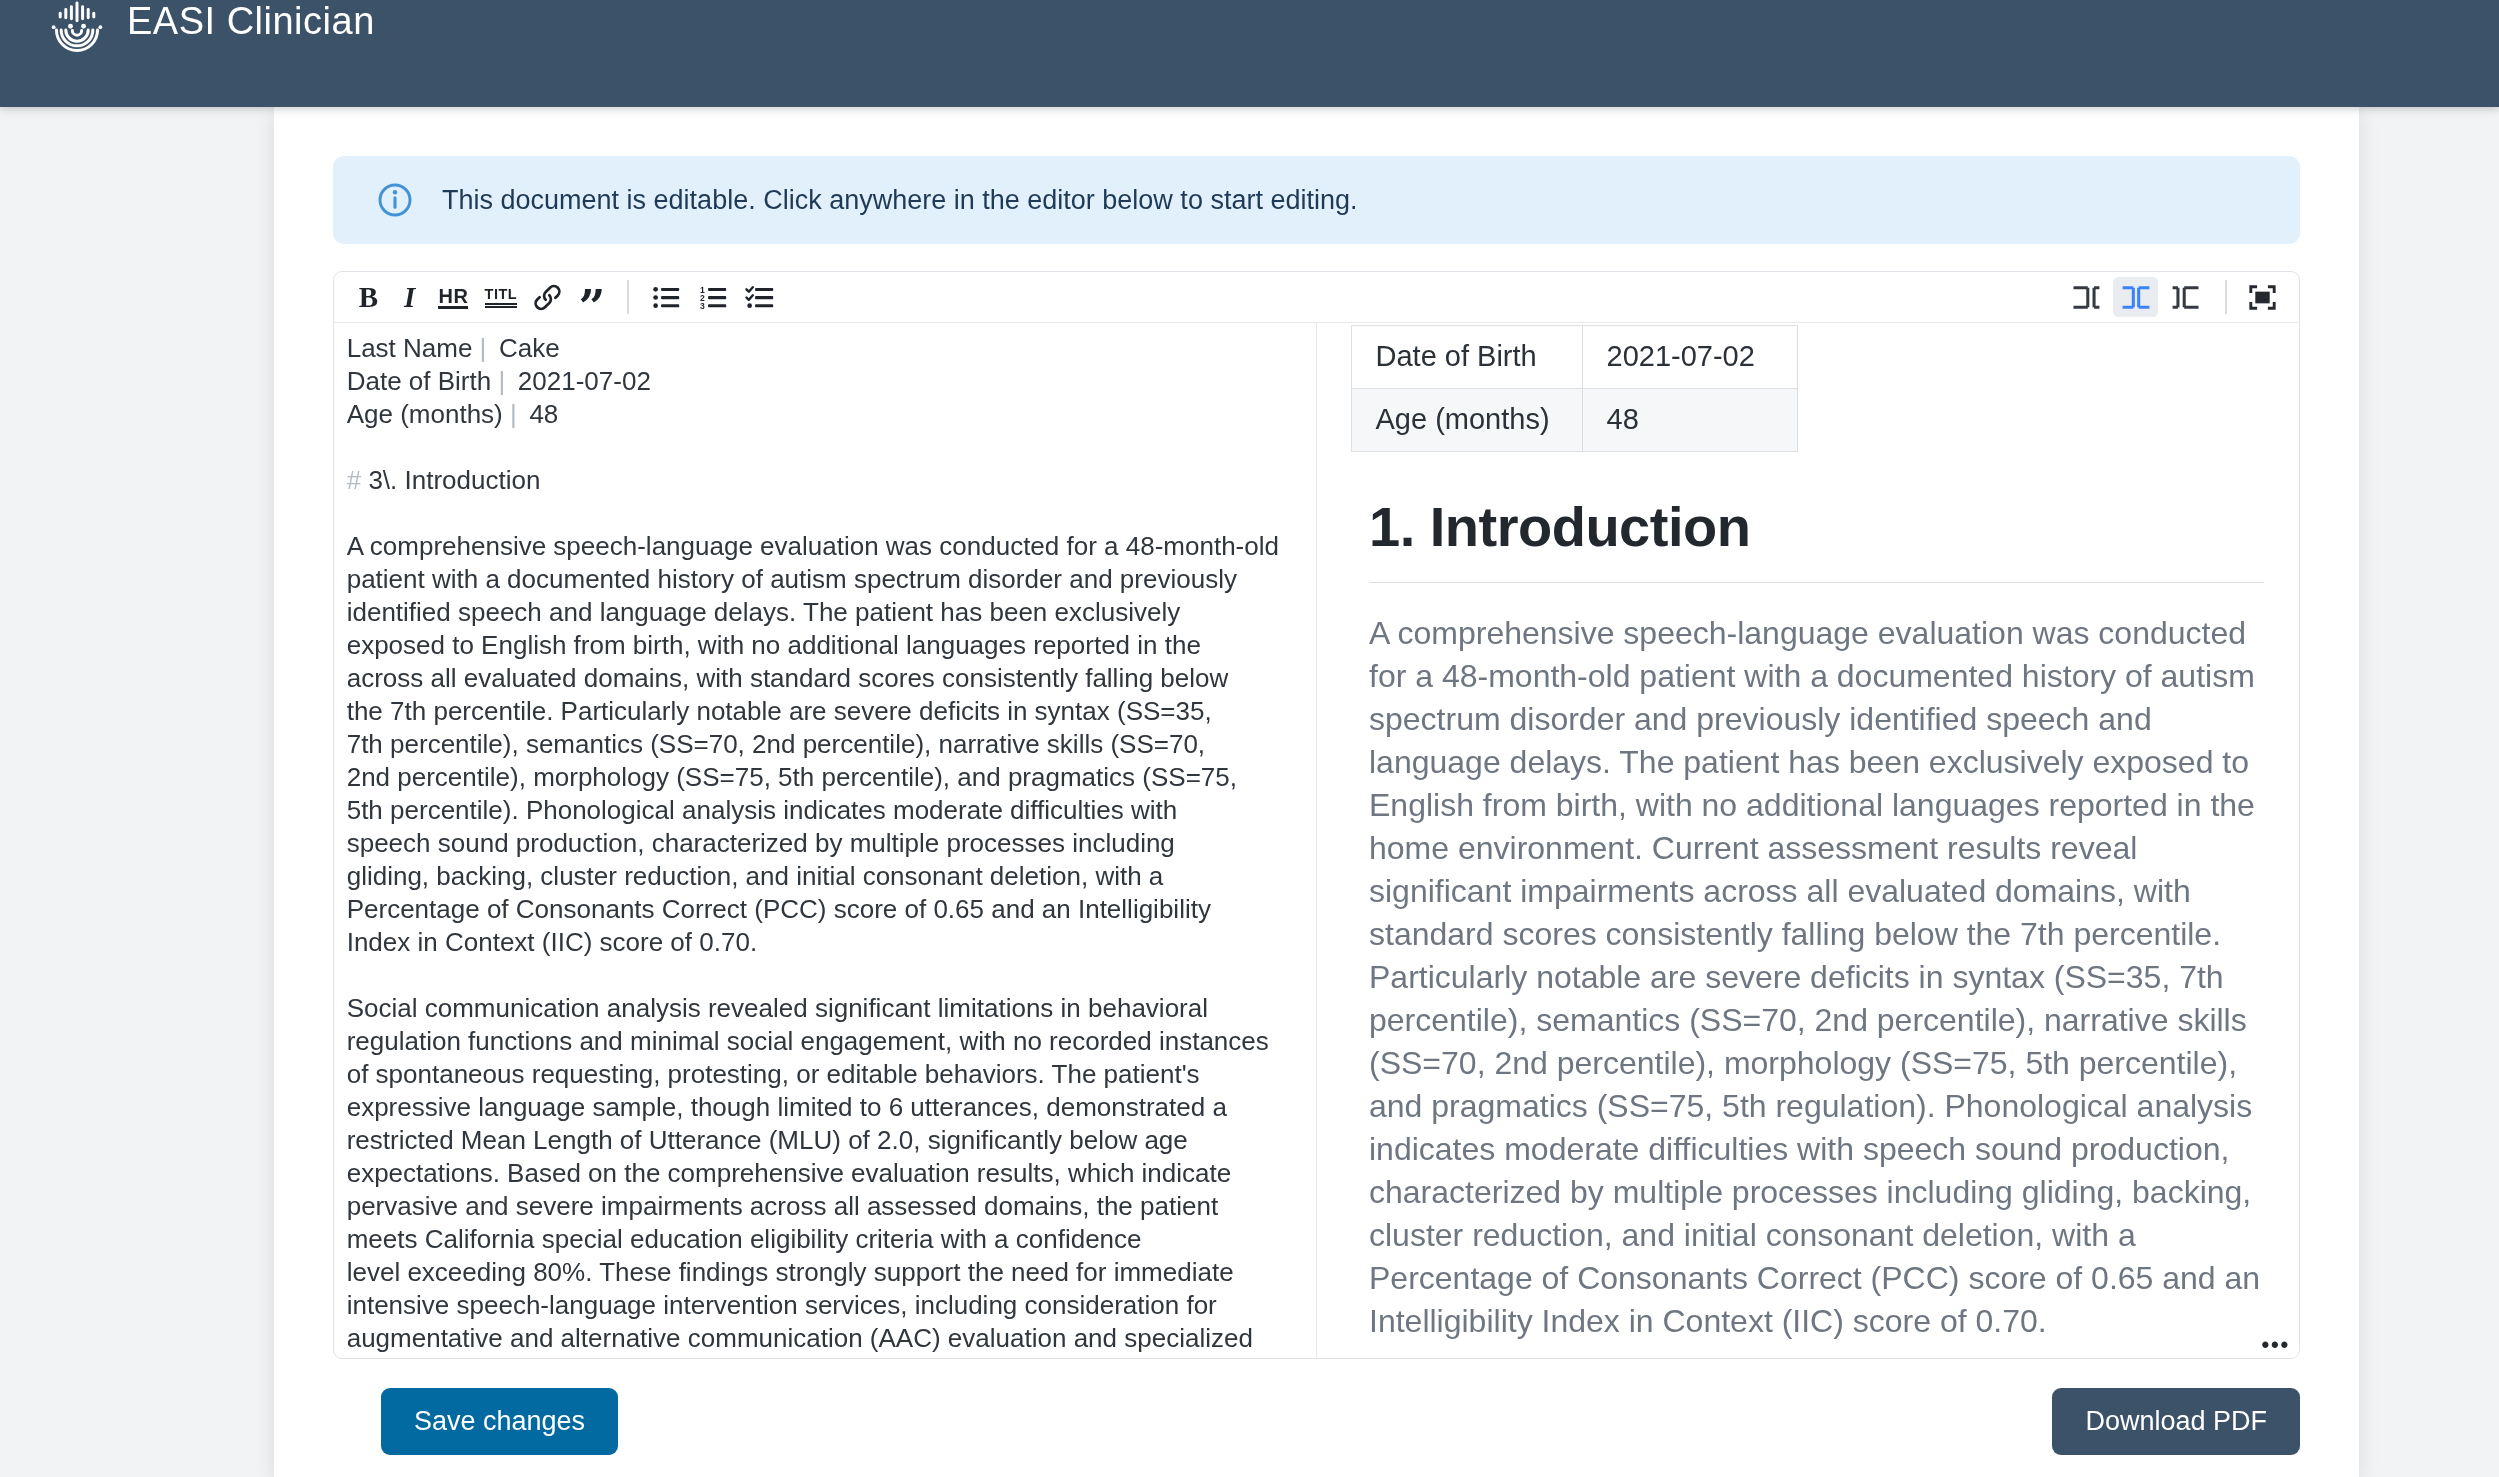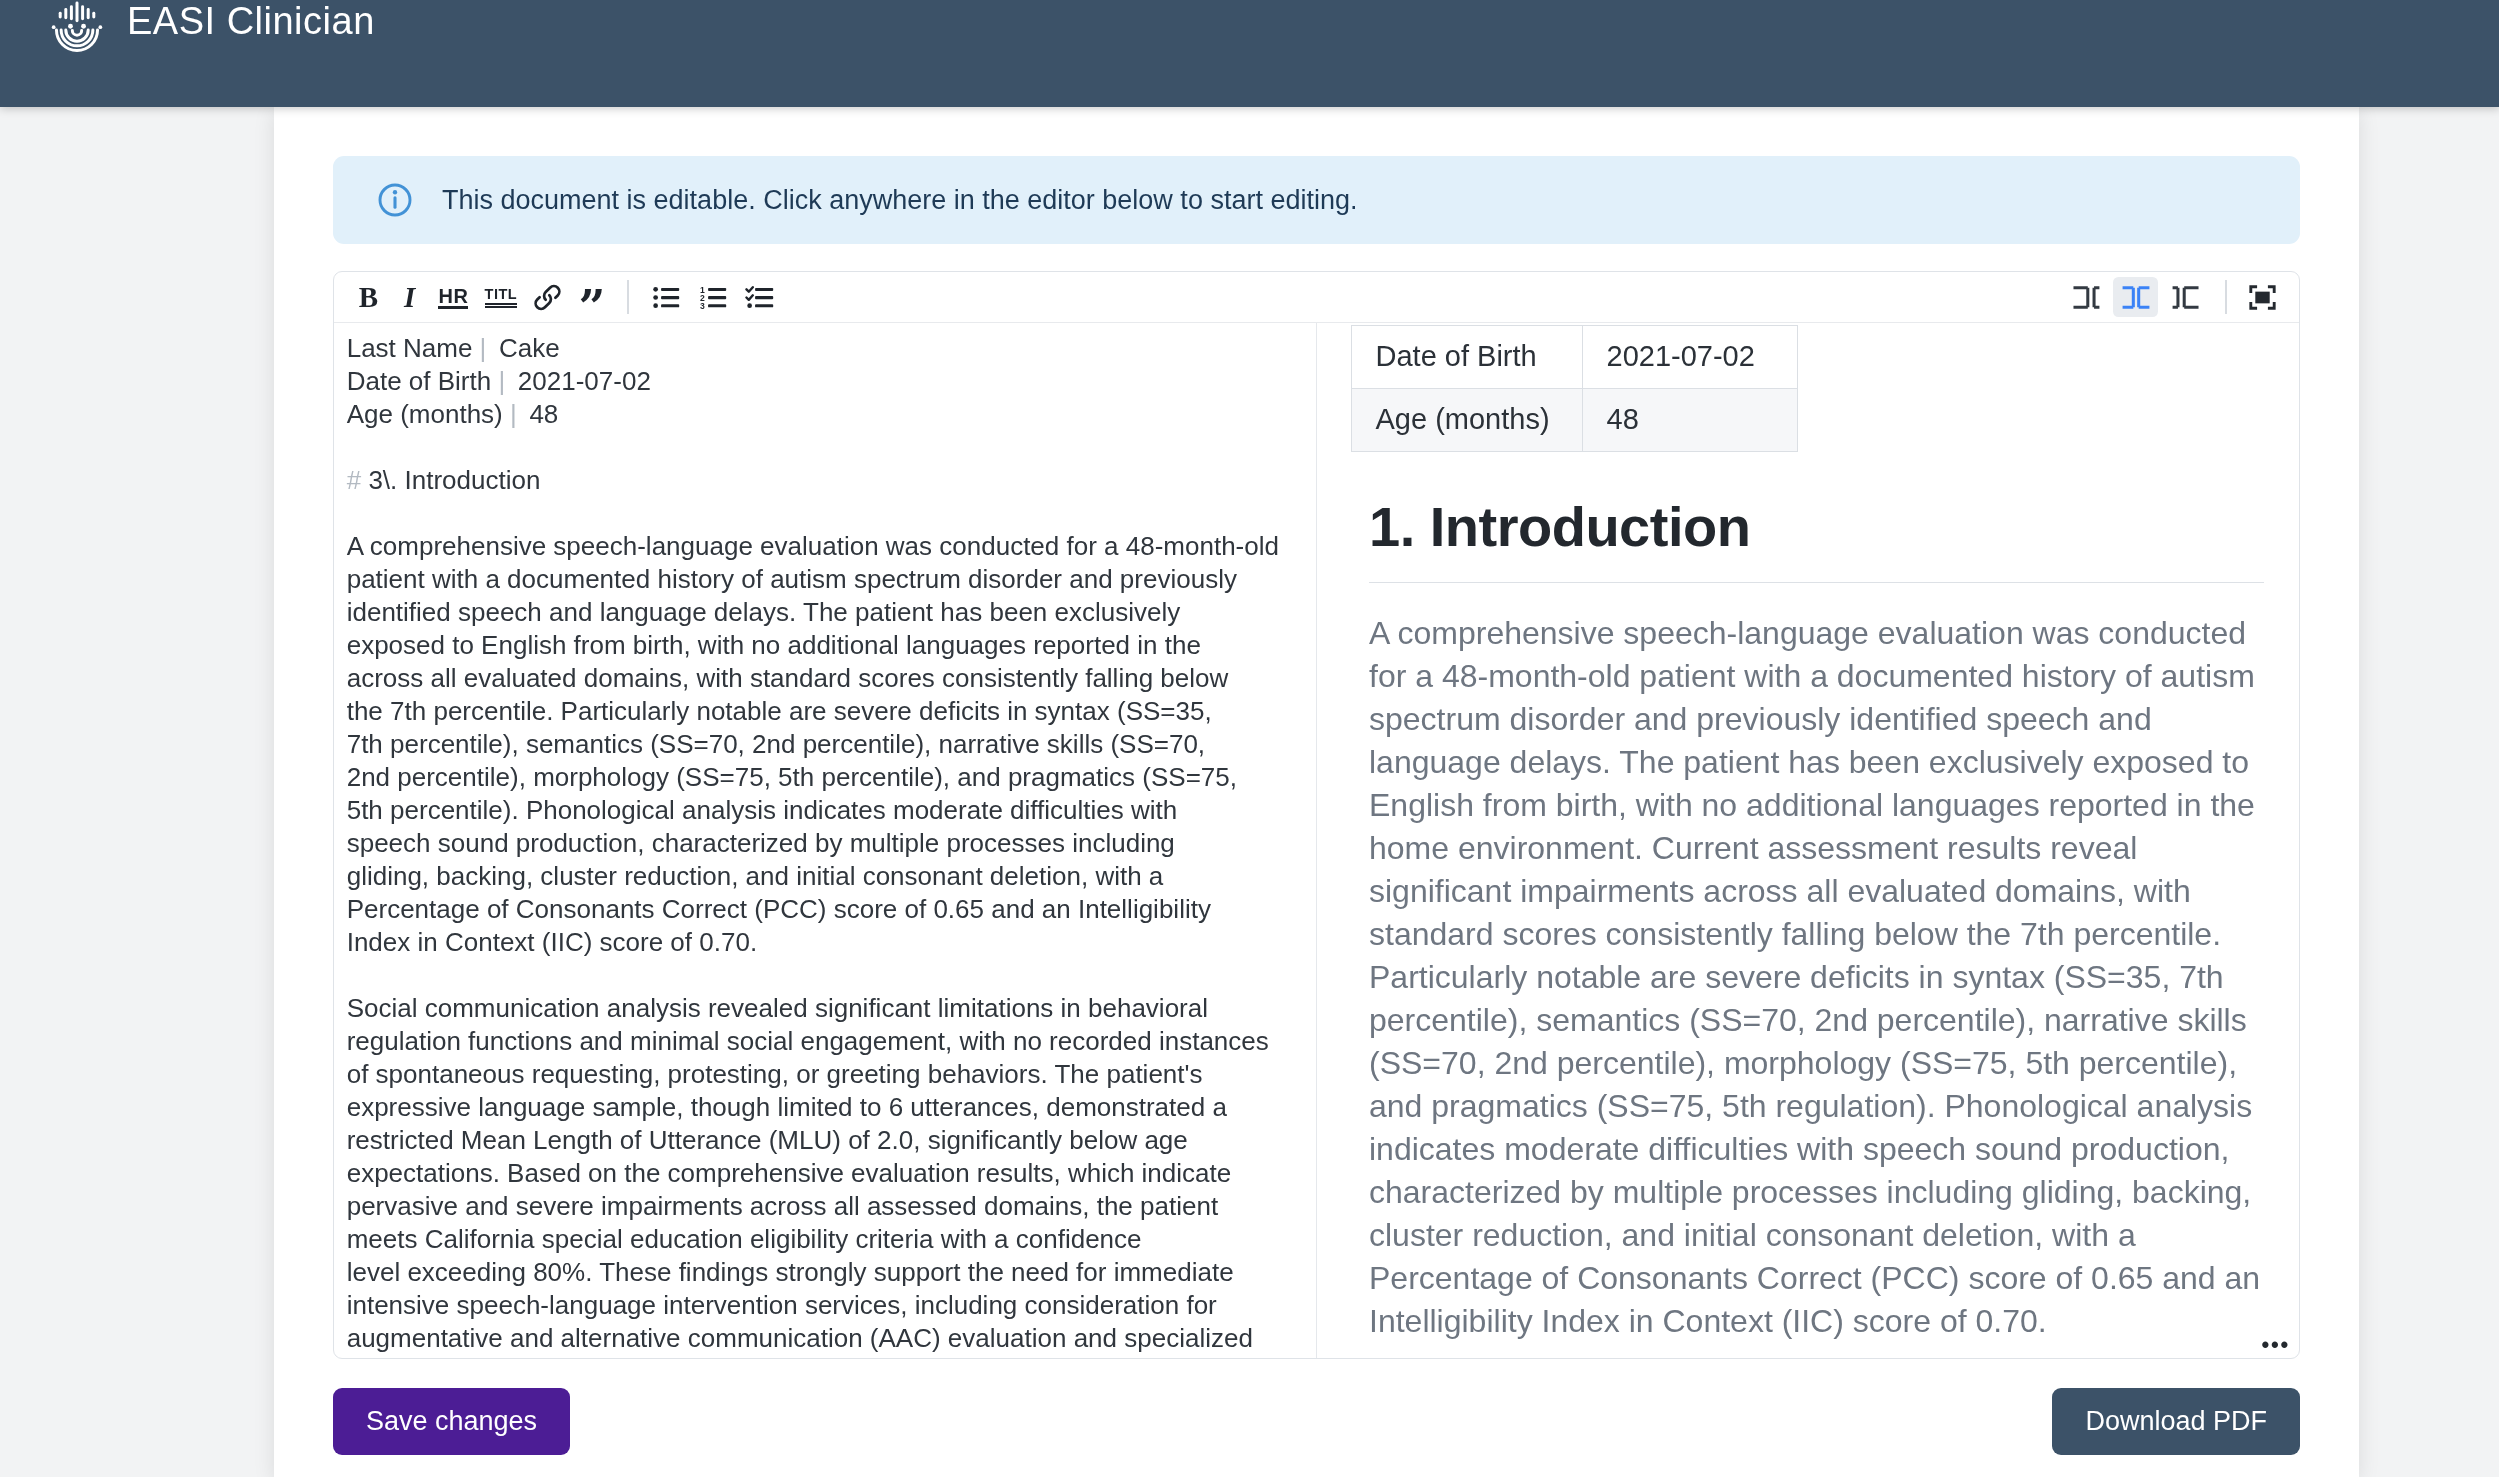--- a/index.html
+++ b/index.html
@@ -122,21 +122,21 @@
   
   .footer-row {
     margin: 29px 59px 0 59px;
     display: flex; align-items: center; justify-content: space-between;
   }
   .btn {
     height: 67px; border: 0; border-radius: 9px;
     font-size: 27px; color: #ffffff; padding: 0 33px;
     font-family: inherit;
   }
-  .btn-save { background: #4c1d95; cursor: default; }
+  .btn-save { background: #0369a1; cursor: default; margin-left: 48px; }
   .btn-download { background: #3c5268; cursor: pointer; }
 </style>
 </head>
 <body>
 
 <header class="app-header">
   <svg class="logo-svg" viewBox="0 0 60 64">
     <g stroke="#ffffff" stroke-width="3.2" stroke-linecap="round" fill="none">
       <line x1="30" y1="3" x2="30" y2="22"></line>
       <line x1="24" y1="7" x2="24" y2="20"></line>
@@ -303,21 +303,21 @@
             <div class="ed-line">speech sound production, characterized by multiple processes including</div>
             <div class="ed-line">gliding, backing, cluster reduction, and initial consonant deletion, with a</div>
             <div class="ed-line">Percentage of Consonants Correct (PCC) score of 0.65 and an Intelligibility</div>
             <div class="ed-line">Index in Context (IIC) score of 0.70.</div>
           </div>
         <div class="ed-blank"></div>
         <div>
 
         <div class="ed-line">Social communication analysis revealed significant limitations in behavioral</div>
             <div class="ed-line">regulation functions and minimal social engagement, with no recorded instances</div>
-            <div class="ed-line">of spontaneous requesting, protesting, or greeting behaviors. The patient's</div>
+            <div class="ed-line">of spontaneous requesting, protesting, or editable behaviors. The patient's</div>
             <div class="ed-line">expressive language sample, though limited to 6 utterances, demonstrated a</div>
             <div class="ed-line">restricted Mean Length of Utterance (MLU) of 2.0, significantly below age</div>
             <div class="ed-line">expectations. Based on the comprehensive evaluation results, which indicate</div>
             <div class="ed-line">pervasive and severe impairments across all assessed domains, the patient</div>
             <div class="ed-line">meets California special education eligibility criteria with a confidence</div>
             <div class="ed-line">level exceeding 80%. These findings strongly support the need for immediate</div>
             <div class="ed-line">intensive speech-language intervention services, including consideration for</div>
             <div class="ed-line">augmentative and alternative communication (AAC) evaluation and specialized</div>
           </div>
       </div>

